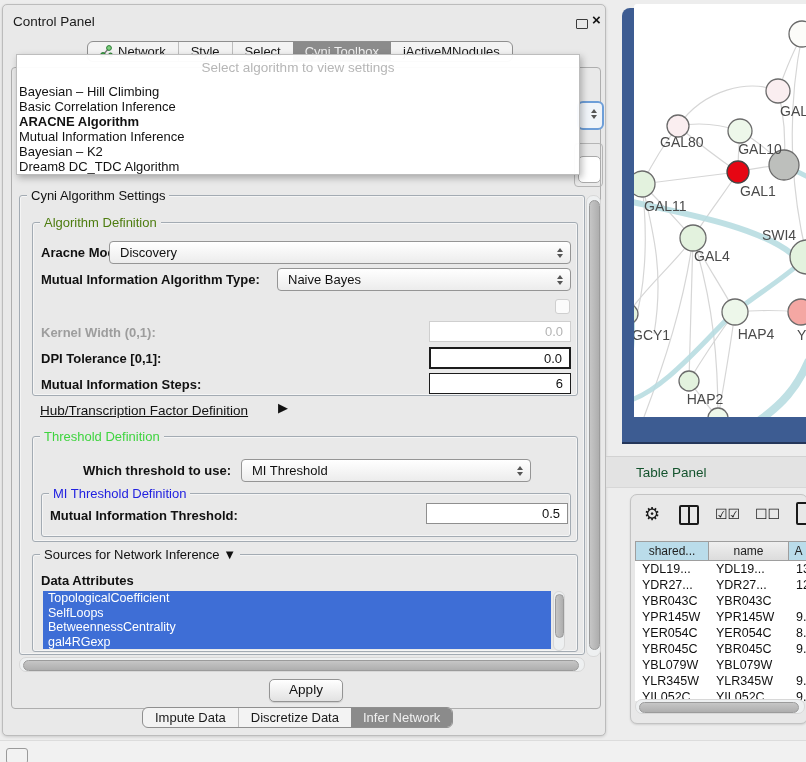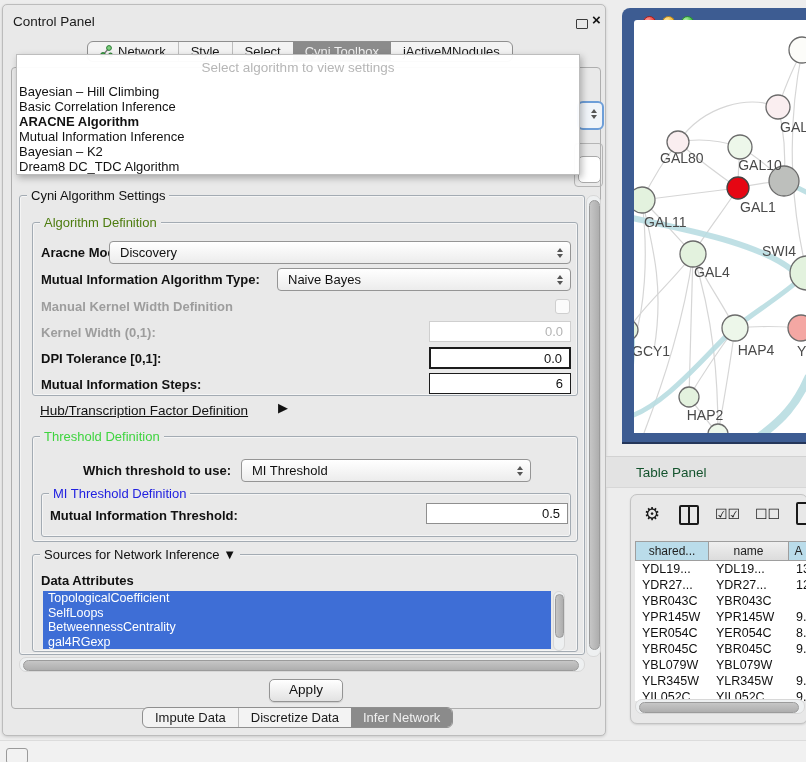--- a/index.html
+++ b/index.html
@@ -52,21 +52,21 @@
   .attr-item{height:14.5px;line-height:14.5px;font-size:12.5px;color:#fff;padding-left:5px;}
   
   .btn{border:1px solid #949494;border-radius:5px;background:linear-gradient(#ffffff,#e2e2e2);font-size:13.5px;color:#111;text-align:center;line-height:20px;box-shadow:0 1px 1px rgba(0,0,0,.12);}
   
   .dd-overlay{left:16px;top:54px;width:562px;height:119px;background:rgba(255,255,255,.96);border:1px solid #bdbdbd;box-shadow:2px 3px 7px rgba(0,0,0,.28);}
   .dd-placeholder{position:absolute;top:5px;left:0;width:100%;text-align:center;font-size:13.5px;color:#b6b6b6;}
   .dd-item{position:absolute;left:2px;font-size:13px;color:#111;white-space:nowrap;line-height:15px;}
   .dd-item.bold{font-weight:bold;}
   
   .net-window{left:622px;top:8px;width:184px;height:436px;background:#3d5c92;border-radius:8px 0 0 0;border-bottom:2px solid #24365a;box-sizing:border-box;}
-  .net-canvas{left:634px;top:20px;width:172px;height:413px;background:#fff;border-radius:3px 0 0 0;overflow:hidden;}
+  .net-canvas{left:634px;top:4px;width:172px;height:413px;background:#fff;border-radius:3px 0 0 0;overflow:hidden;}
   .tlight{width:13px;height:13px;border-radius:50%;box-sizing:border-box;}
   .tl-red{background:radial-gradient(circle at 35% 30%,#ffa29d,#ee3d36 60%,#c92721);border:1px solid #a81e19;}
   .tl-yellow{background:radial-gradient(circle at 35% 30%,#ffe9a8,#f5b72e 60%,#d3961d;);border:1px solid #bb851a;background:radial-gradient(circle at 35% 30%,#ffe9a8,#f5b72e 60%,#d3961d);}
   .tl-green{background:radial-gradient(circle at 35% 30%,#c0f2b0,#3abf40 60%,#2b9c33);border:1px solid #2a8c31;}
   .nlabel{font-size:14px;fill:#4a4a4a;font-family:"Liberation Sans",sans-serif;}
   
   .table-strip{left:606px;top:456px;width:200px;height:32px;background:#e3e3e3;border-top:1px solid #d2d2d2;border-bottom:1px solid #d7d7d7;box-sizing:border-box;}
   .table-strip span{position:absolute;left:30px;top:8px;font-size:13.5px;color:#14532d;}
   .tbl-window{left:630px;top:494px;width:176px;height:228px;background:#e8e8e8;border:1px solid #c3c3c3;border-radius:7px;box-shadow:0 1px 2px rgba(0,0,0,.12);overflow:hidden;}
   .ticon{position:absolute;color:#1a1a1a;}
@@ -144,21 +144,20 @@
 
         <span class="abs lbl b" style="left:8px;top:49px;">Mutual Information Algorithm Type:</span>
         <div class="abs combo" style="left:244px;top:45px;width:294px;">
           <span>Naive Bayes</span>
           <span class="arrows">
               <span class="tri-up"></span>
               <span class="tri-dn"></span>
             </span>
         </div>
 
-        <span class="abs lbl dis" style="left:8px;top:76px;">Manual Kernel Width Definition</span>
         <div class="abs checkbox" style="left:522px;top:76px;"></div>
 
         <span class="abs lbl dis" style="left:8px;top:102px;">Kernel Width (0,1):</span>
         <div class="abs field dis" style="left:396px;top:98px;width:142px;height:21px;">0.0</div>
 
         <span class="abs lbl b" style="left:8px;top:128px;">DPI Tolerance [0,1]:</span>
         <div class="abs field thick" style="left:396px;top:124px;width:142px;height:22px;">0.0</div>
 
         <span class="abs lbl b" style="left:8px;top:154px;">Mutual Information Steps:</span>
         <div class="abs field med" style="left:396px;top:150px;width:142px;height:21px;">6</div>

